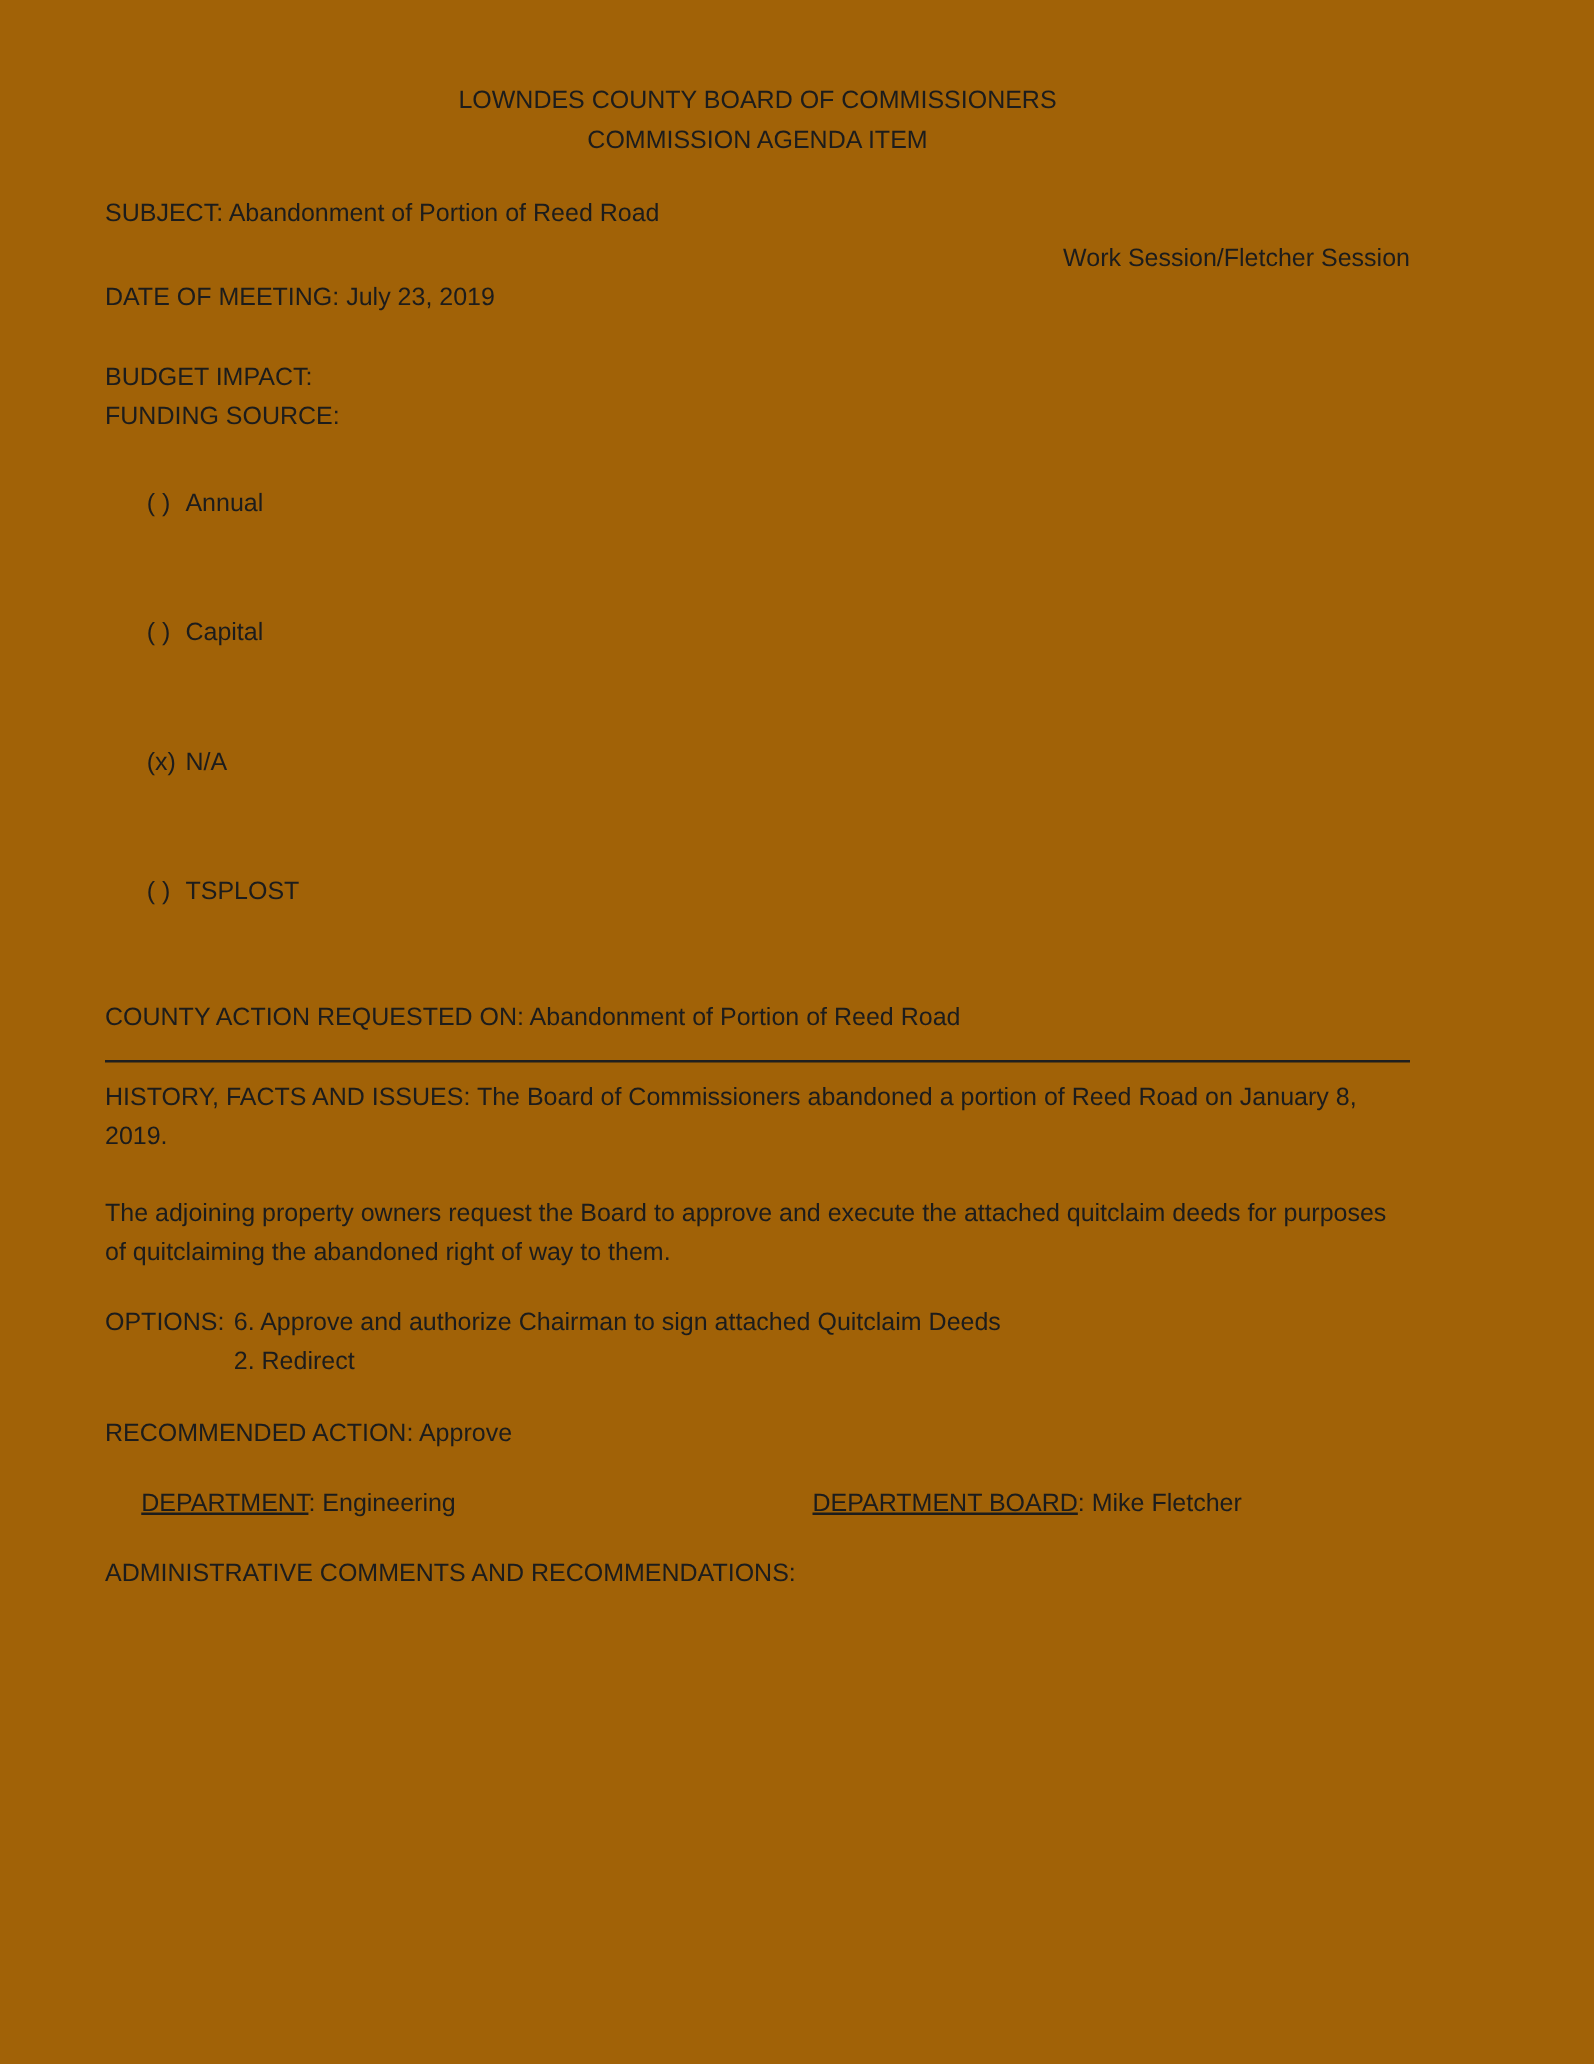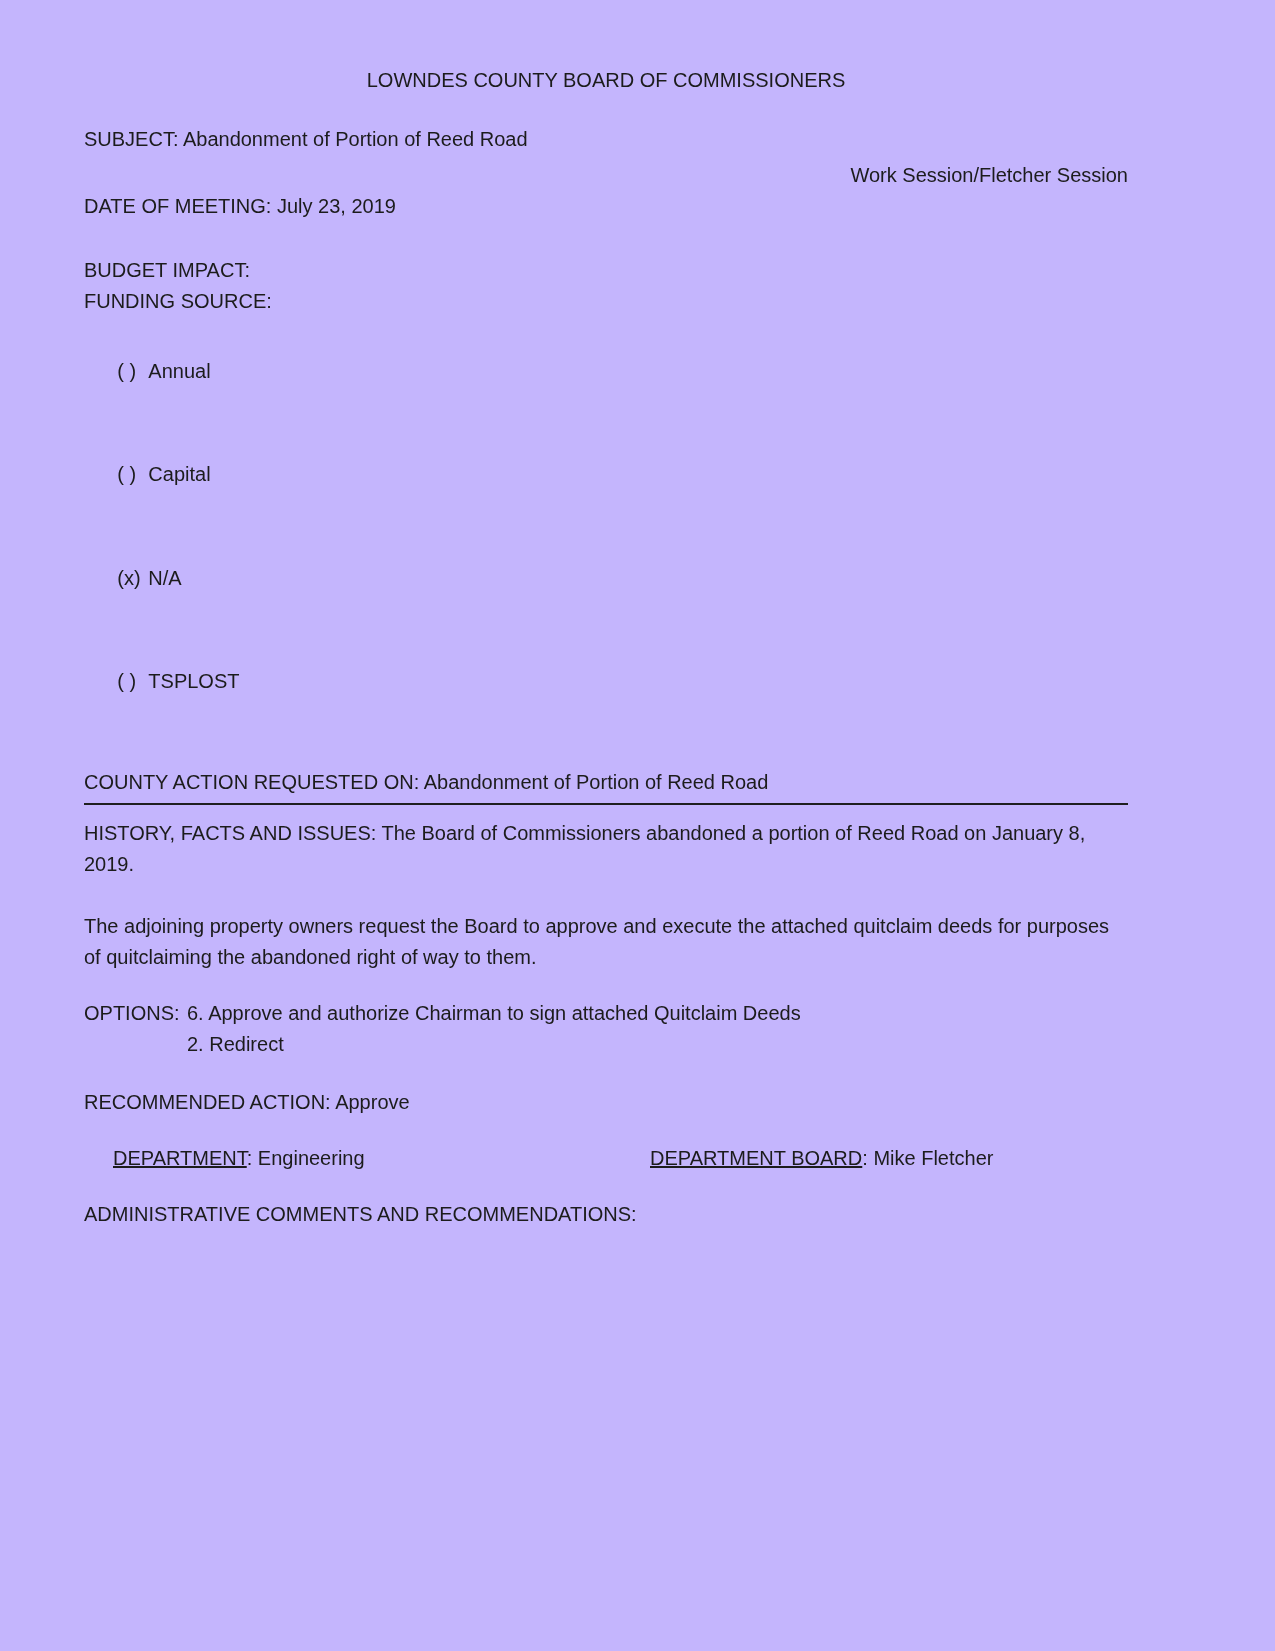--- a/index.html
+++ b/index.html
@@ -9,56 +9,57 @@
     height: 1651px;
     font-family: "Liberation Sans", sans-serif;
     color: #1c1c1c;
     position: relative;
   }
   .page {
     position: absolute;
     top: 0; left: 0;
     width: 1275px;
     height: 1651px;
-    background: #c4b5fd;
+    background: #a16207;
     padding: 64px 147px 0 84px;
     font-size: 20px;
     line-height: 31px;
   }
   .title-block { text-align: center; margin-bottom: 28px; }
   .title-block div { line-height: 32px; }
   .subject { margin-bottom: 5px; }
   .session { text-align: right; }
   .date { margin-bottom: 33px; }
   .funding-list { margin-top: 2px; }
   .funding-item { line-height: 34.5px; white-space: pre; }
   .funding-item .mark { display: inline-block; width: 31px; }
   .county-action {
     margin-top: 34px;
     border-bottom: 2px solid #1f1f1f;
-    padding-bottom: 5px;
+    padding-bottom: 18px;
   }
   .history { margin-top: 13px; }
   .request { margin-top: 31px; }
   .options { margin-top: 25px; }
   .options-row { display: flex; }
   .options-label { flex: 0 0 103px; width: 103px; }
   .recommended { margin-top: 27px; }
   .dept-row { margin-top: 25px; position: relative; }
   .dept-head { position: absolute; left: 537px; top: 0; }
   .underline { text-decoration: underline; margin-left: 29px; }
   .admin { margin-top: 25px; }
 </style>
 </head>
 <body>
 
 <div class="page">
 
   <div class="title-block">
     <div>LOWNDES COUNTY BOARD OF COMMISSIONERS</div>
+    <div>COMMISSION AGENDA ITEM</div>
   </div>
 
   <div class="subject">SUBJECT: Abandonment of Portion of Reed Road</div>
 
   <div class="session">Work Session/Fletcher Session</div>
 
   <div class="date">DATE OF MEETING: July 23, 2019</div>
 
   <div>BUDGET IMPACT:</div>
   <div>FUNDING SOURCE:</div>

